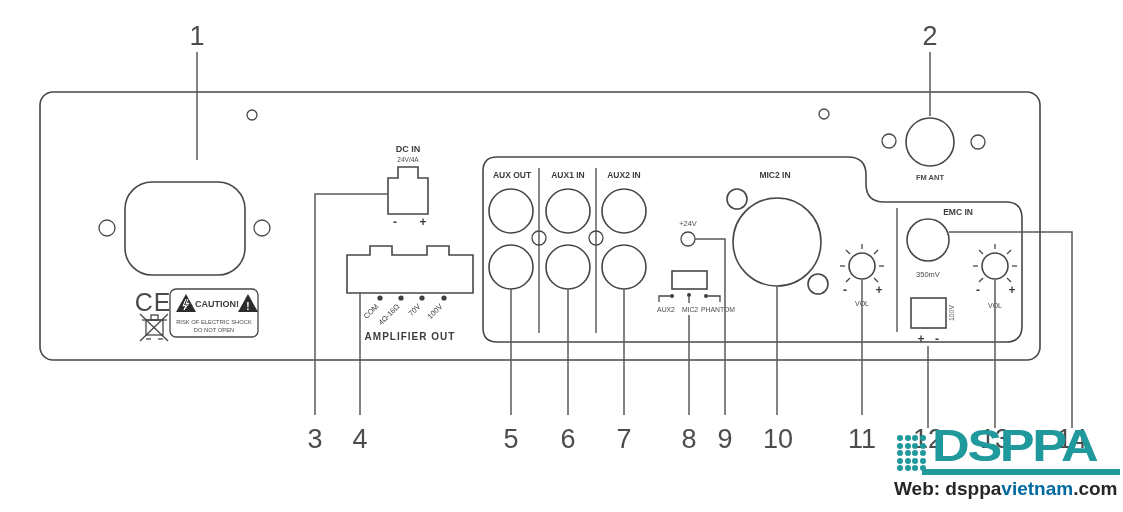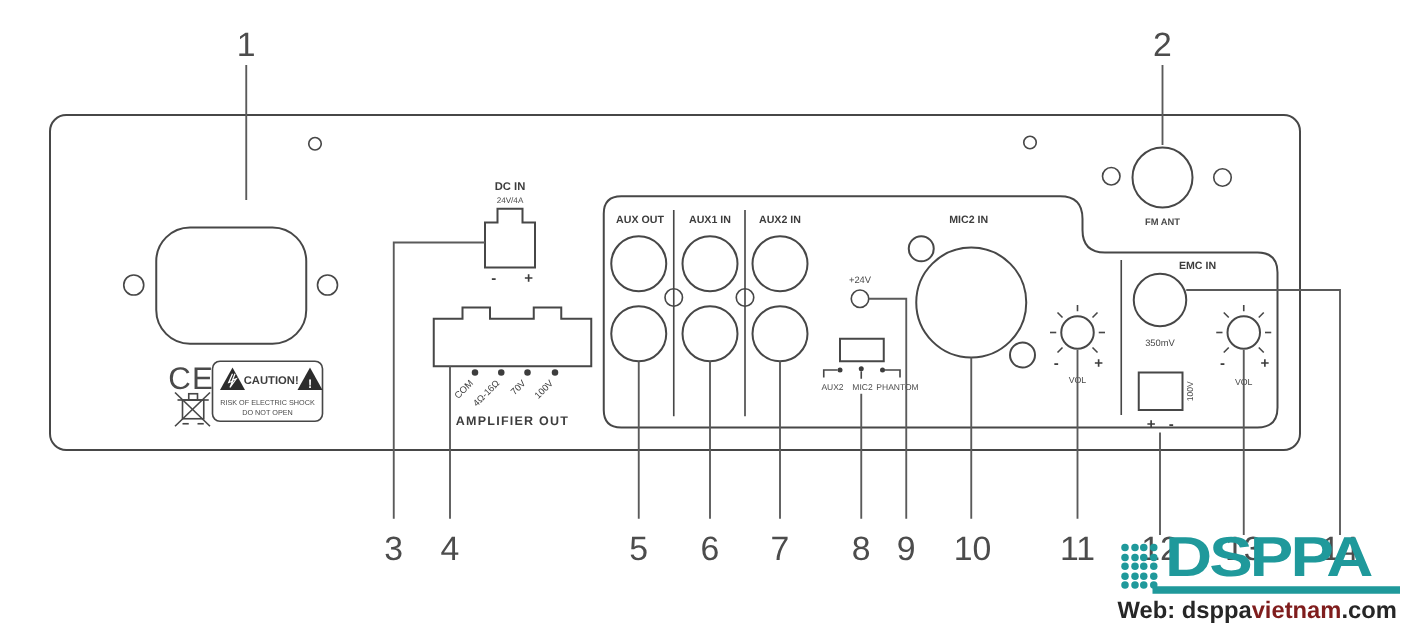--- a/index.html
+++ b/index.html
@@ -214,15 +214,15 @@
         <i style="background: rgb(31, 153, 155);"></i>
         <i style="background: rgb(31, 153, 155);"></i>
         <i style="background: rgb(31, 153, 155);"></i>
     <i style="background: rgb(31, 153, 155);"></i>
         <i style="background: rgb(31, 153, 155);"></i>
         <i style="background: rgb(31, 153, 155);"></i>
         <i style="background: rgb(31, 153, 155);"></i>
   </div>
   <div class="logo-word" style="color: rgb(31, 153, 155);">DSPPA</div>
   <div class="logo-bar" style="background: rgb(31, 153, 155);"></div>
-  <div class="logo-web"><span>Web: dsppa</span><span class="hl" style="color: #7f1d1d;">vietnam</span><span>.com</span></div>
+  <div class="logo-web"><span>Web: dsppa</span><span class="hl" style="color: #0369a1;">vietnam</span><span>.com</span></div>
 </div>
 </div>
 
 </body></html>

